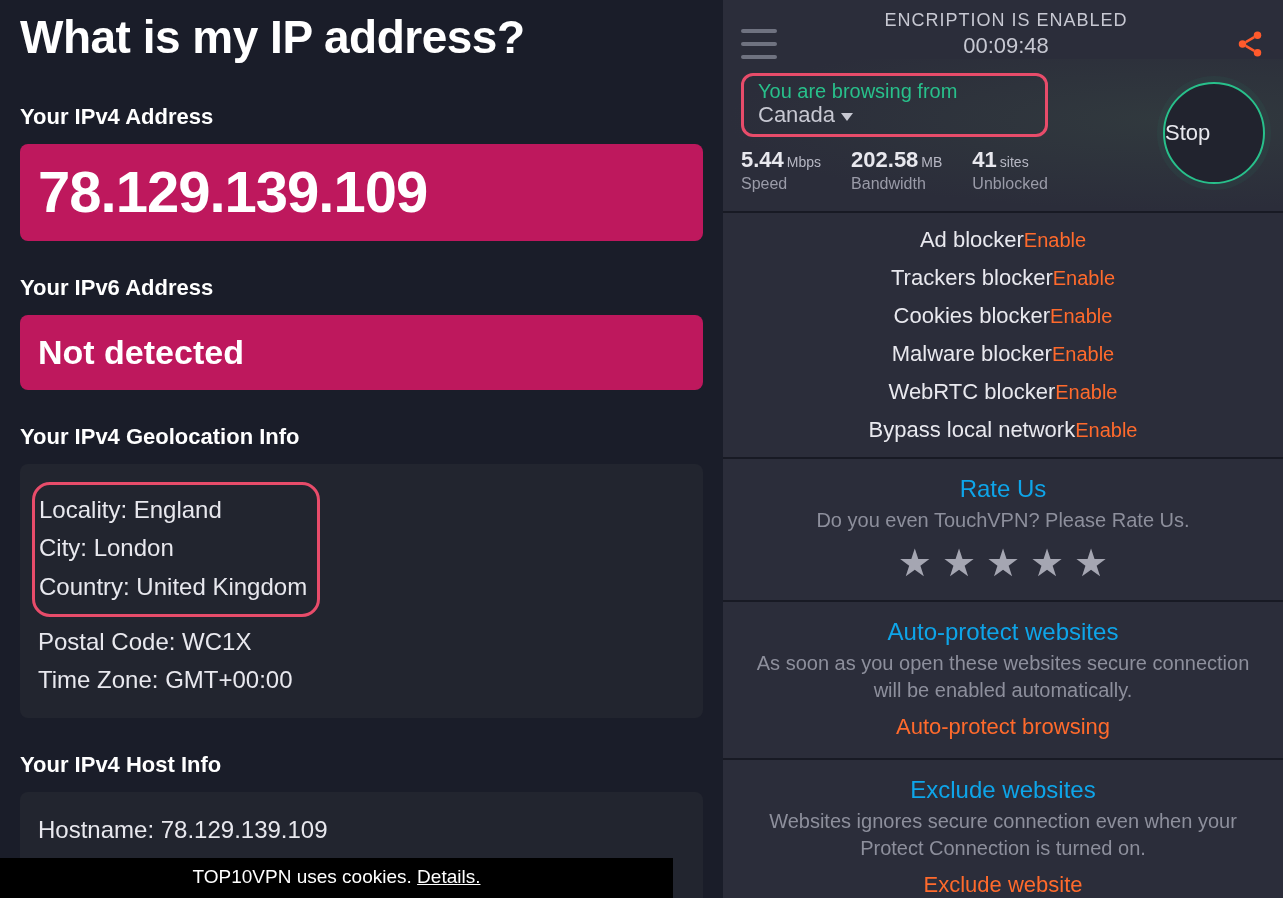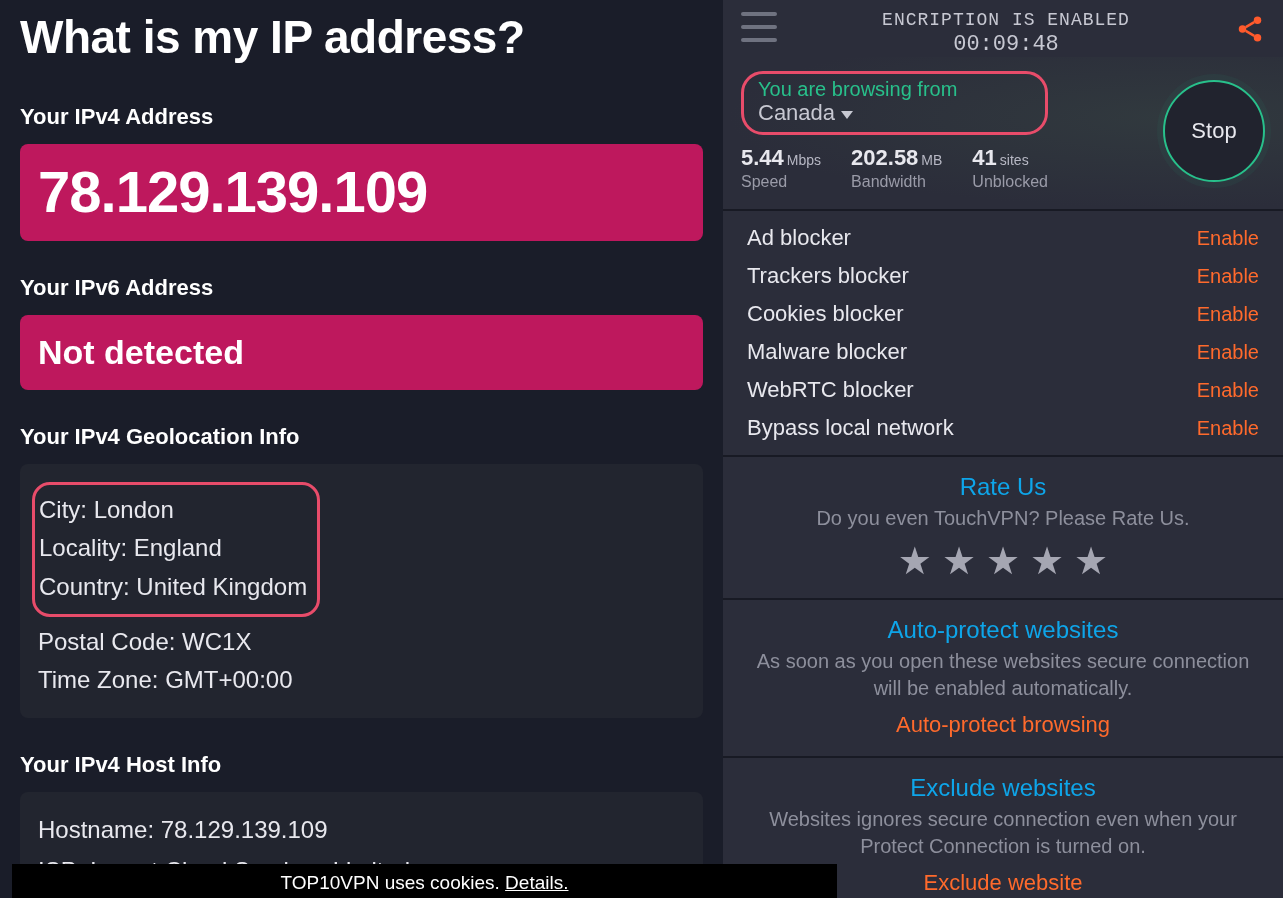--- a/index.html
+++ b/index.html
@@ -72,45 +72,44 @@
     padding: 18px 18px;
   }
   .host-line {
     font-size: 24px;
     line-height: 1.7;
     color: #e8e8ee;
   }
   .cookie-bar {
     position: absolute;
     bottom: 0;
-    left: 12px;
-    width: 825px;
+    left: 0;
+    width: 673px;
     background: #000;
     color: #fff;
     text-align: center;
-    padding: 8px 0 4px 0;
+    padding: 8px 0 10px 0;
     font-size: 19px;
   }
   .cookie-bar .details {
     text-decoration: underline;
     cursor: pointer;
   }
 
   
   .right-panel {
     flex: 1;
     background: #2b2d3a;
     display: flex;
     flex-direction: column;
   }
   .vpn-header {
     display: flex;
-    align-items: flex-start;
+    align-items: flex-end;
     padding: 10px 18px 0 18px;
-    font-family: Liberation Mono, monospace;
   }
   .burger {
     width: 36px;
     height: 30px;
     display: flex;
     flex-direction: column;
     justify-content: space-between;
     cursor: pointer;
     margin-top: 2px;
   }
@@ -145,21 +144,21 @@
     display: flex;
     align-items: center;
     padding: 14px 18px 18px 18px;
     gap: 22px;
     position: relative;
     background: radial-gradient(ellipse at 80% 40%, rgba(60,80,70,0.35), transparent 70%), #2b2d3a;
     border-bottom: 2px solid #181a24;
   }
   .loc-pill {
     border: 3px solid #e84c6a;
-    border-radius: 22px;
+    border-radius: 12px;
     padding: 4px 24px 6px 14px;
     cursor: pointer;
   }
   .loc-line1 {
     color: #28c08b;
     font-size: 20px;
     line-height: 1.1;
   }
   .loc-country {
     color: #c7c8d2;
@@ -200,32 +199,31 @@
     margin-left: auto;
     width: 102px;
     height: 102px;
     border-radius: 50%;
     border: 2px solid #28c08b;
     background: #21232e;
     color: #e8e8ee;
     font-size: 22px;
     display: flex;
     align-items: center;
-    justify-content: center;
     cursor: pointer;
     box-shadow: 0 0 0 6px rgba(40,192,139,0.06);
   }
 
   .toggle-list {
     padding: 8px 24px 8px 24px;
     border-bottom: 2px solid #181a24;
   }
   .toggle-row {
     display: flex;
-    justify-content: space-between;
+    justify-content: center;
     align-items: center;
     padding: 6px 0;
   }
   .toggle-row .name {
     font-size: 22px;
     color: #e8e8ee;
   }
   .toggle-row .action {
     font-size: 20px;
     color: #ff6a2c;
@@ -279,22 +277,22 @@
   </div>
 
   <div class="section-label">Your IPv6 Address</div>
   <div class="value-box">
     <div class="ipv6-value">Not detected</div>
   </div>
 
   <div class="section-label">Your IPv4 Geolocation Info</div>
   <div class="geo-box">
     <div class="geo-highlight">
+      <div class="geo-line">Locality: England</div>
       <div class="geo-line">City: London</div>
-      <div class="geo-line">Locality: England</div>
       <div class="geo-line">Country: United Kingdom</div>
     </div>
     <div class="geo-line">Postal Code: WC1X</div>
     <div class="geo-line">Time Zone: GMT+00:00</div>
   </div>
 
   <div class="section-label">Your IPv4 Host Info</div>
   <div class="host-box">
     <div class="host-line">Hostname: 78.129.139.109</div>
     <div class="host-line">ISP: Iomart Cloud Services Limited</div>

